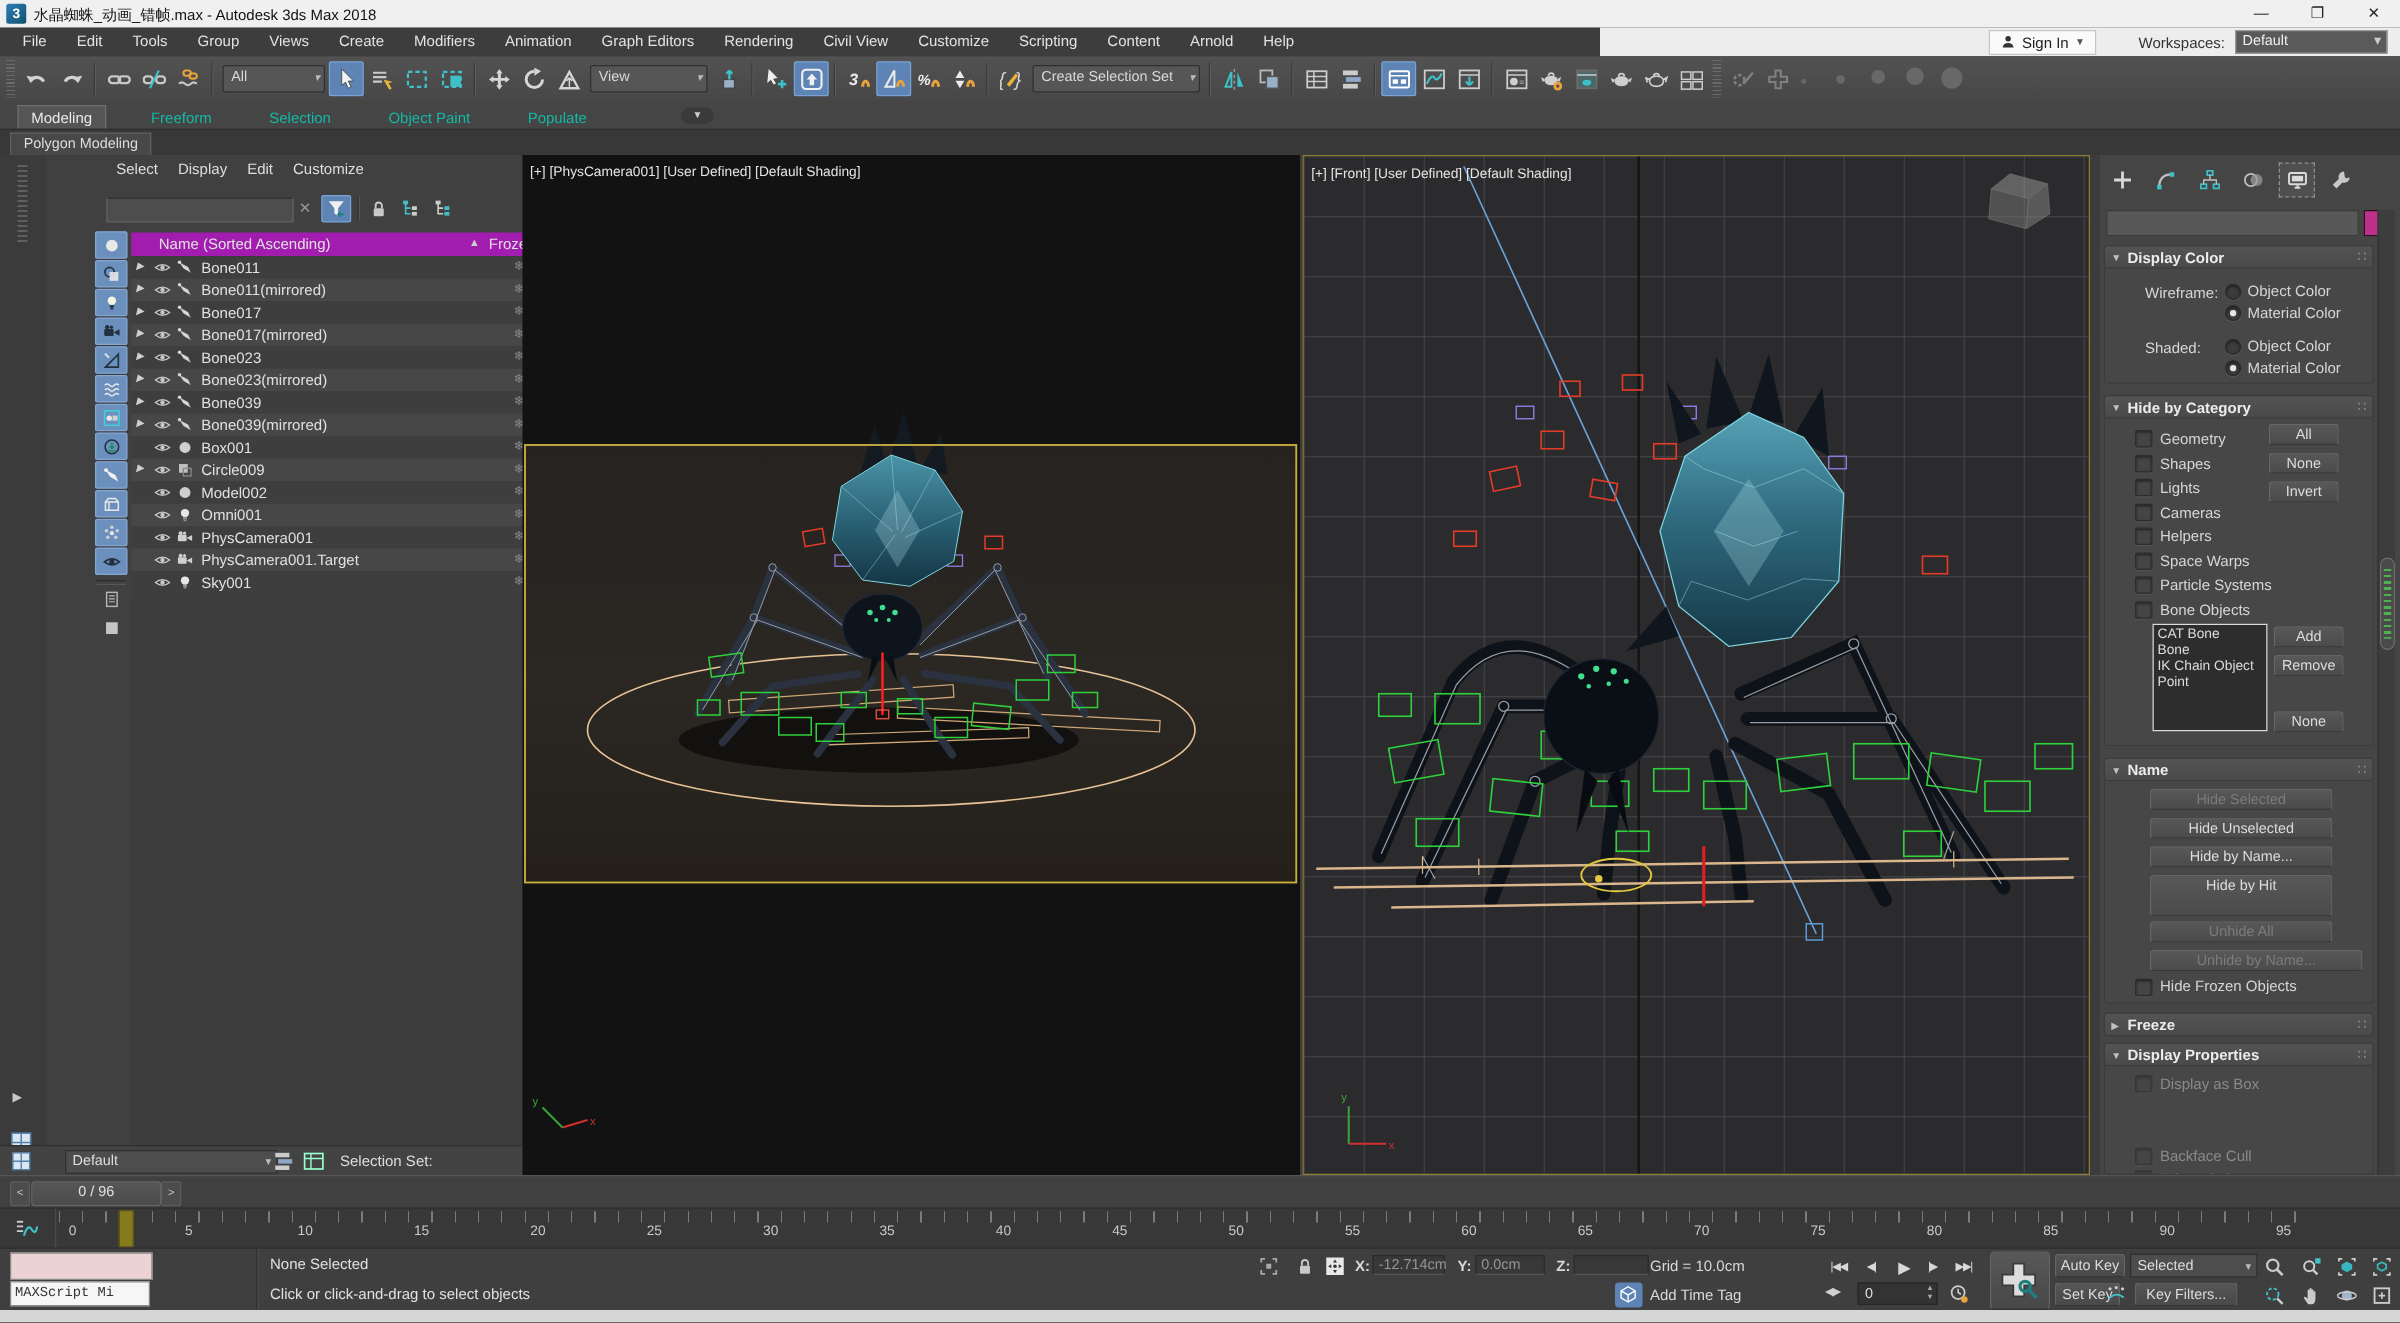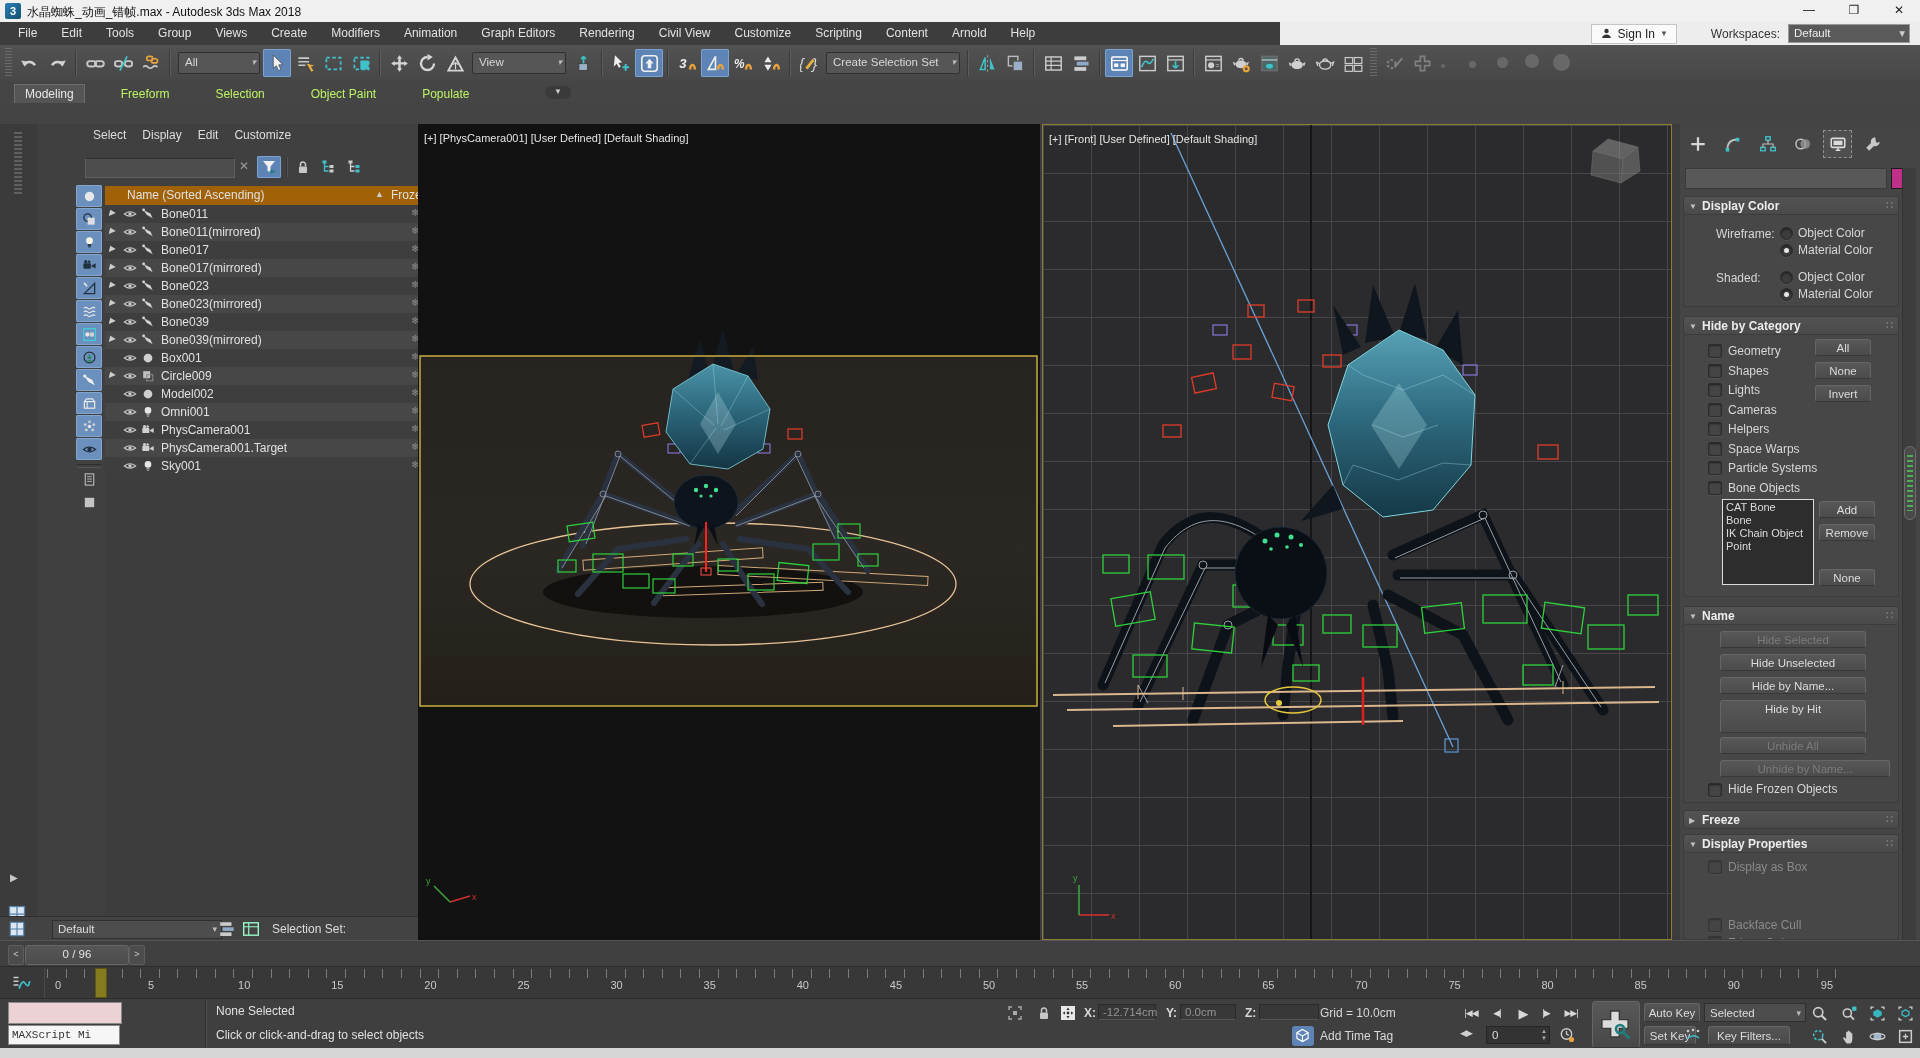--- a/index.html
+++ b/index.html
@@ -32,21 +32,21 @@
   .tb-sep{width:1px;height:26px;background:#3a3a3a;border-right:1px solid #5d5d5d;margin:0 4px;flex:0 0 auto;}
   .tb-handle{width:7px;height:30px;margin:0 3px;background:repeating-linear-gradient(180deg,#6a6a6a 0 1px,transparent 1px 3px);flex:0 0 auto;}
   .tb-combo{height:20px;background:#565656;border:1px solid #303030;border-radius:2px;color:#d8d8d8;font-size:11.5px;line-height:19px;padding:0 14px 0 6px;position:relative;margin:0 3px;flex:0 0 auto;white-space:nowrap;overflow:hidden;}
   .tb-combo .car{position:absolute;right:3px;top:0;font-size:9px;color:#bbb;line-height:19px;}
   .gdot{display:inline-block;border-radius:50%;background:#6f6f6f;}
   .pg{color:#d8d8d8;font-size:9px;letter-spacing:-1px;white-space:nowrap;}
 
   
   #ribbonrow{position:absolute;left:0;top:81px;width:1920px;height:22px;background:#454545;}
   #ribbon-tabs{display:flex;height:22px;align-items:flex-end;padding-left:14px;gap:26px;}
-  .rtab{color:#bef264;font-size:12px;padding:2px 10px;}
+  .rtab{color:#14b8a6;font-size:12px;padding:2px 10px;}
   .rtab.active{background:#555;border:1px solid #6e6e6e;border-bottom:none;color:#e8e8e8;}
   #ribbon-arrow{position:absolute;left:545px;top:5px;width:26px;height:13px;background:#3a3a3a;border-radius:7px;color:#ccc;font-size:8px;text-align:center;line-height:12px;}
   #polymodrow{position:absolute;left:0;top:103px;width:1920px;height:21px;background:#383838;border-top:1px solid #303030;}
   #polymod-tab{position:absolute;left:8px;top:2px;height:17px;background:#484848;border:1px solid #5f5f5f;border-bottom:none;color:#ddd;font-size:11.5px;line-height:17px;padding:0 10px;}
 
   
   #main{position:absolute;left:0;top:124px;width:1920px;height:816px;background:#3c3c3c;}
   #left-strip{position:absolute;left:0;top:0;width:37px;height:816px;background:#3b3b3b;border-right:1px solid #333;}
   #strip-grip{position:absolute;left:14px;top:8px;width:8px;height:64px;background:repeating-linear-gradient(180deg,#5f5f5f 0 2px,transparent 2px 4px);}
   #strip-expand{position:absolute;left:10px;top:748px;color:#c8c8c8;font-size:10px;}
@@ -65,21 +65,21 @@
   #exp-sep1{position:absolute;left:249px;top:33px;width:1px;height:20px;background:#333;border-right:1px solid #555;}
   #exp-lock{left:254px;top:32px;}
   #exp-tree1{left:280px;top:32px;}
   #exp-tree2{left:306px;top:32px;}
   #filter-col{position:absolute;left:39px;top:61px;width:28px;}
   .fbtn{width:26px;height:22px;margin-bottom:1px;border-radius:2px;display:flex;align-items:center;justify-content:center;}
   .fbtn svg{width:15px;height:15px;}
   .fbtn.on{background:#6c90bd;box-shadow:inset 0 0 0 1px #84a5cd;}
   .fbtn.plain{background:transparent;}
   #filter-sep{position:absolute;left:40px;top:340px;width:24px;height:2px;border-top:1px solid #2e2e2e;border-bottom:1px solid #555;}
-  #exp-header{position:absolute;left:68px;top:62px;width:313px;height:19px;background:#a16207;border-bottom:1px solid #2e2e2e;color:#e0e0e0;font-size:12px;}
+  #exp-header{position:absolute;left:68px;top:62px;width:313px;height:19px;background:#a21caf;border-bottom:1px solid #2e2e2e;color:#e0e0e0;font-size:12px;}
   #exp-header .hn{position:absolute;left:22px;top:2px;}
   #exp-header .sort{position:absolute;left:270px;top:3px;font-size:9px;color:#ccc;}
   #exp-header .hf{position:absolute;left:286px;top:2px;}
   #explorer-rows{position:absolute;left:68px;top:81px;width:313px;}
   .xrow{position:relative;height:18px;font-size:12px;color:#e0e0e0;background:#3e3e3e;}
   .xrow:nth-child(even){background:#474747;}
   .xrow .arr{position:absolute;left:4px;top:3px;width:10px;color:#cfcfcf;font-size:8px;}
   .xrow .eyeic{position:absolute;left:18px;top:2px;width:14px;height:14px;}
   .xrow .tic{position:absolute;left:36px;top:2px;width:14px;height:14px;}
   .xrow svg{width:14px;height:14px;display:block;}
@@ -620,20 +620,23 @@
       <span class="rtab normal">Freeform</span>
 
       <span class="rtab normal">Selection</span>
 
       <span class="rtab normal">Object Paint</span>
 
       <span class="rtab normal">Populate</span>
     </div>
 
     <span id="ribbon-arrow">▼</span>
+  </div>
+  <div id="polymodrow">
+    <span id="polymod-tab">Polygon Modeling</span>
   </div>
 
   <div id="main">
 
     <div id="left-strip">
       <div id="strip-grip"></div>
       <span id="strip-expand">▶</span>
       <span id="strip-layout"><svg viewBox="0 0 16 16">
             <rect x="2" y="2" width="12" height="12" fill="#dbe7f2" stroke="#5580a8"></rect>
             <path d="M8 2v12M2 8h12" stroke="#5580a8"></path>

